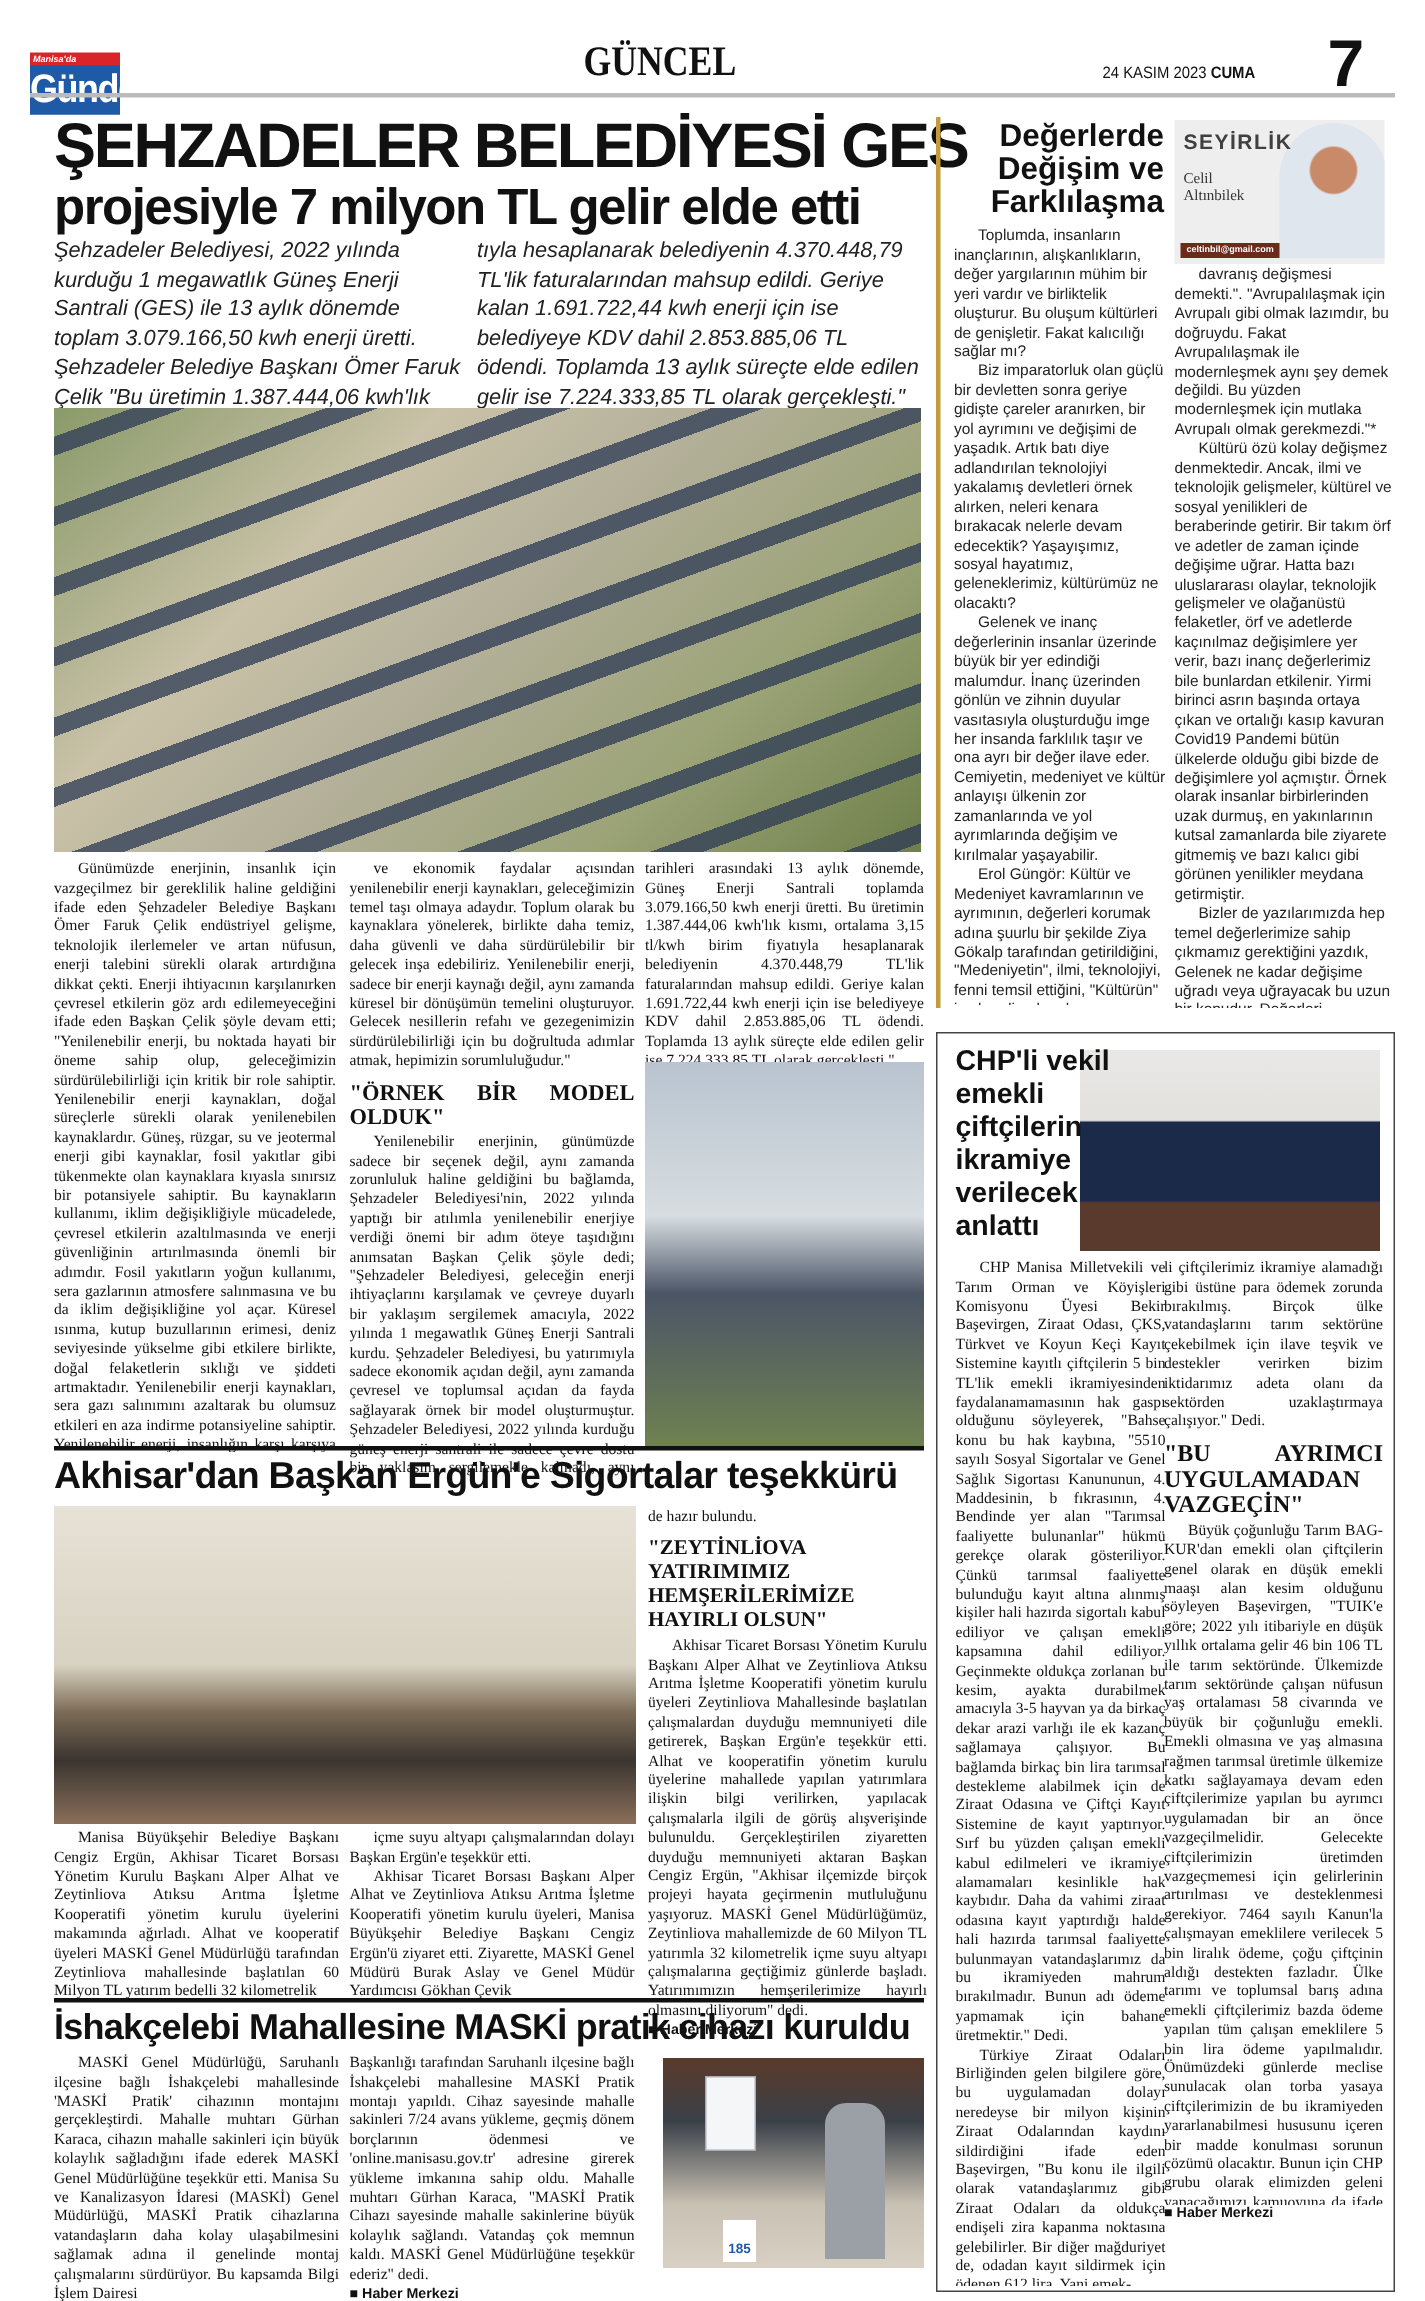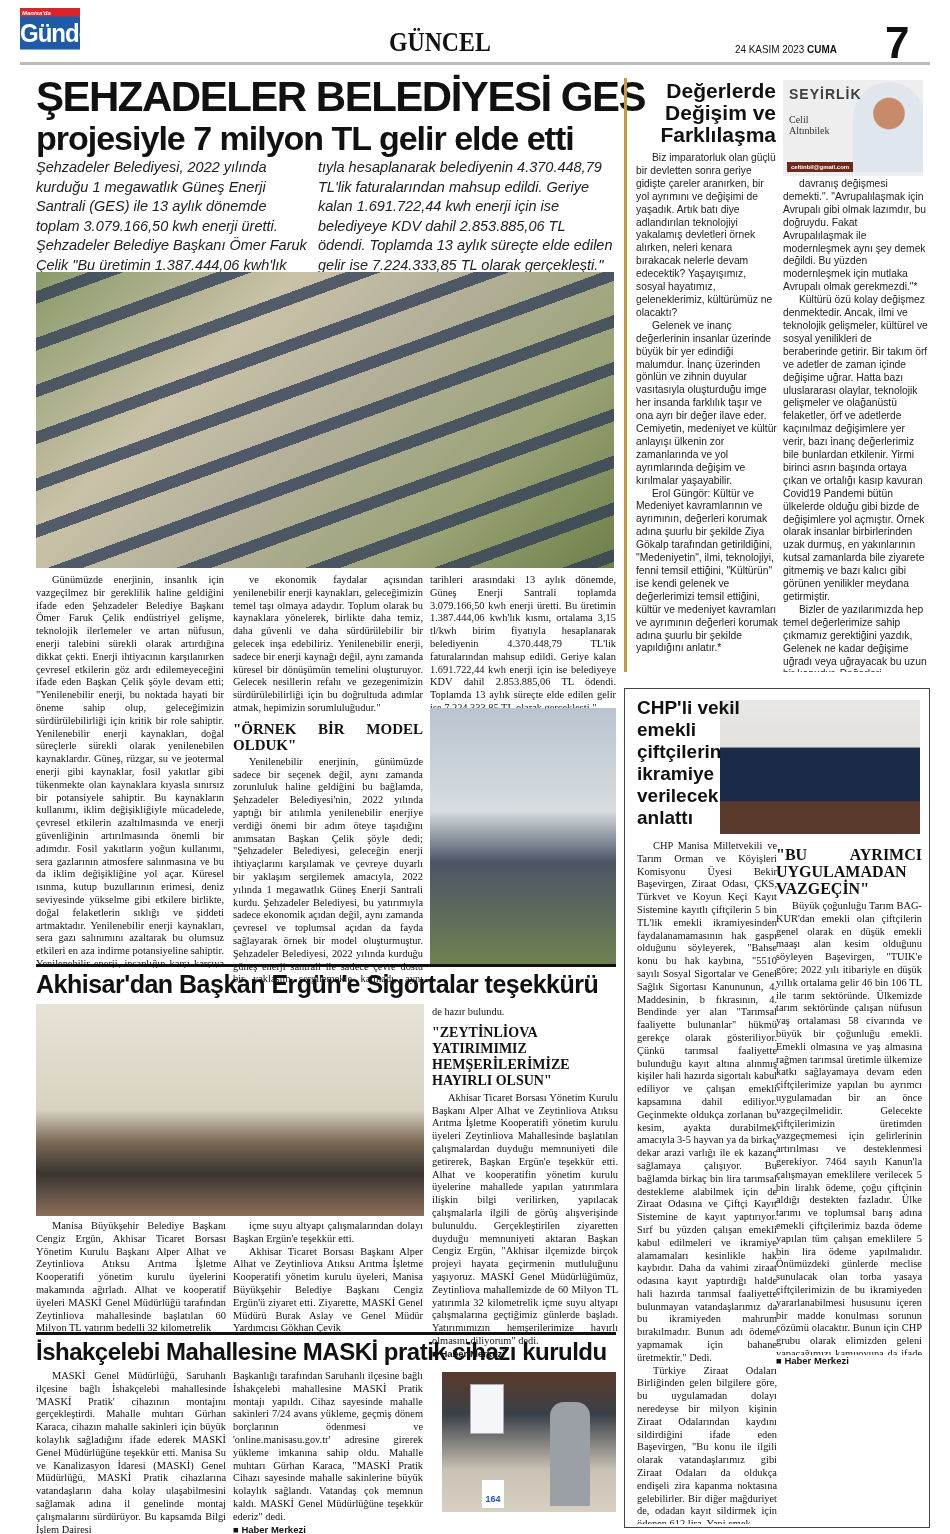--- a/index.html
+++ b/index.html
@@ -1,18 +1,18 @@
 <!DOCTYPE html>
 <html><head>
 <meta charset="utf-8">
 <style>
 *{box-sizing:border-box;margin:0;padding:0}
 body{width:950px;height:1534px;background:#fff;position:relative;overflow:hidden;font-family:"Liberation Serif",serif;color:#111}
 .abs{position:absolute}
-.logo{left:20px;top:8px;width:60px;height:40px}
+.logo{left:20px;top:35px;width:60px;height:40px}
 .logo .top{height:10px;background:#d9252a;color:#fff;font:bold italic 6px "Liberation Sans",sans-serif;padding-left:2px;line-height:10px}
 .logo .bot{height:30px;background:#1f5aa6;color:#fff;font:bold 24px "Liberation Sans",sans-serif;line-height:30px;text-align:center;letter-spacing:-1px;transform:scaleY(1.1)}
 .section{left:380px;top:26px;font:bold 28px "Liberation Serif",serif;transform:scaleX(.85);letter-spacing:0}
 .date{left:735px;top:43px;font:11px "Liberation Sans",sans-serif;transform:scaleX(.9);transform-origin:left}
 .date b{font-weight:bold}
 .pnum{left:885px;top:18px;font:bold 44px "Liberation Sans",sans-serif}
 .hrule{left:20px;top:62px;width:910px;height:3px;background:#bbb}
 .h1a{left:36px;top:74px;font:900 42px "Liberation Sans",sans-serif;letter-spacing:-1.5px;line-height:46px;white-space:nowrap}
 .h1b{left:36px;top:118px;font:900 34px "Liberation Sans",sans-serif;letter-spacing:-1px;line-height:40px;white-space:nowrap}
 .lead{font:italic 14.5px "Liberation Sans",sans-serif;line-height:19.5px;color:#222}
@@ -73,38 +73,40 @@
 <div class="abs col-rule" style="left:624px;top:78px;width:3px;height:594px"></div>
 <div class="abs opinion-title" style="left:636px;top:80px;width:140px;">Değerlerde Değişim ve Farklılaşma</div>
 <div class="abs" style="left:783px;top:80px;width:140px;height:96px;background:#eee;overflow:hidden">
   <div class="abs" style="left:70px;top:2px;width:72px;height:90px;border-radius:40px 40px 0 0;background:radial-gradient(circle at 50% 35%,#c98a6a 0 22%,#dfe6ee 24% 100%)"></div>
   <div class="abs seyirlik" style="left:6px;top:6px">SEYİRLİK</div>
   <div class="abs author" style="left:6px;top:34px">Celil</div>
   <div class="abs author" style="left:6px;top:45px">Altınbilek</div>
   <div class="abs email" style="left:4px;top:82px">celtinbil@gmail.com</div>
 </div>
 <div class="abs opbody" id="opcol1" style="left:636px;top:152px;width:142px;height:518px;overflow:hidden">
+    <p>Toplumda, insanların inançlarının, alışkanlıkların, değer yargılarının mühim bir yeri vardır ve birliktelik oluşturur. Bu oluşum kültürleri de genişletir. Fakat kalıcılığı sağlar mı?</p>
     <p>Biz imparatorluk olan güçlü bir devletten sonra geriye gidişte çareler aranırken, bir yol ayrımını ve değişimi de yaşadık. Artık batı diye adlandırılan teknolojiyi yakalamış devletleri örnek alırken, neleri kenara bırakacak nelerle devam edecektik? Yaşayışımız, sosyal hayatımız, geleneklerimiz, kültürümüz ne olacaktı?</p>
     <p>Gelenek ve inanç değerlerinin insanlar üzerinde büyük bir yer edindiği malumdur. İnanç üzerinden gönlün ve zihnin duyular vasıtasıyla oluşturduğu imge her insanda farklılık taşır ve ona ayrı bir değer ilave eder. Cemiyetin, medeniyet ve kültür anlayışı ülkenin zor zamanlarında ve yol ayrımlarında değişim ve kırılmalar yaşayabilir.</p>
     <p>Erol Güngör: Kültür ve Medeniyet kavramlarının ve ayrımının, değerleri korumak adına şuurlu bir şekilde Ziya Gökalp tarafından getirildiğini, "Medeniyetin", ilmi, teknolojiyi, fenni temsil ettiğini, "Kültürün" ise kendi gelenek ve değerlerimizi temsil ettiğini, kültür ve medeniyet kavramları ve ayrımının değerleri korumak adına şuurlu bir şekilde yapıldığını anlatır.*</p>
   </div>
 <div class="abs opbody" id="opcol2" style="left:783px;top:178px;width:145px;height:494px;overflow:hidden">
     <p>davranış değişmesi demekti.". "Avrupalılaşmak için Avrupalı gibi olmak lazımdır, bu doğruydu. Fakat Avrupalılaşmak ile modernleşmek aynı şey demek değildi. Bu yüzden modernleşmek için mutlaka Avrupalı olmak gerekmezdi."*</p>
     <p>Kültürü özü kolay değişmez denmektedir. Ancak, ilmi ve teknolojik gelişmeler, kültürel ve sosyal yenilikleri de beraberinde getirir. Bir takım örf ve adetler de zaman içinde değişime uğrar. Hatta bazı uluslararası olaylar, teknolojik gelişmeler ve olağanüstü felaketler, örf ve adetlerde kaçınılmaz değişimlere yer verir, bazı inanç değerlerimiz bile bunlardan etkilenir. Yirmi birinci asrın başında ortaya çıkan ve ortalığı kasıp kavuran Covid19 Pandemi bütün ülkelerde olduğu gibi bizde de değişimlere yol açmıştır. Örnek olarak insanlar birbirlerinden uzak durmuş, en yakınlarının kutsal zamanlarda bile ziyarete gitmemiş ve bazı kalıcı gibi görünen yenilikler meydana getirmiştir.</p>
     <p>Bizler de yazılarımızda hep temel değerlerimize sahip çıkmamız gerektiğini yazdık, Gelenek ne kadar değişime uğradı veya uğrayacak bu uzun bir konudur. Değerleri muhafazanın, Türkçemiz ve sanat faaliyetleri üzerinden korunması ve geliştirilmesiyle var olabileceğimize inanmaktayız. Fakat unutulmasın ki değişmeyen şey değişimdir.</p>
   </div>
 
 <div class="abs boxed" style="left:624px;top:688px;width:306px;height:840px"></div>
 <div class="abs" style="left:720px;top:700px;width:200px;height:134px;background:linear-gradient(180deg,#e8e8e6 0%,#e3e1de 35%,#1c2a4a 36%,#1c2a4a 75%,#5b3a2e 76%,#5b3a2e 100%)"></div>
 <div class="abs hbig" style="left:637px;top:697px;width:130px">CHP'li vekil emekli çiftçilerin ikramiye verilecek anlattı</div>
 <div class="abs body" id="chpcol1" style="left:637px;top:840px;width:140px;height:684px;overflow:hidden">
     <p>CHP Manisa Milletvekili ve Tarım Orman ve Köyişleri Komisyonu Üyesi Bekir Başevirgen, Ziraat Odası, ÇKS, Türkvet ve Koyun Keçi Kayıt Sistemine kayıtlı çiftçilerin 5 bin TL'lik emekli ikramiyesinden faydalanamamasının hak gaspı olduğunu söyleyerek, "Bahse konu bu hak kaybına, "5510 sayılı Sosyal Sigortalar ve Genel Sağlık Sigortası Kanununun, 4. Maddesinin, b fıkrasının, 4. Bendinde yer alan "Tarımsal faaliyette bulunanlar" hükmü gerekçe olarak gösteriliyor. Çünkü tarımsal faaliyette bulunduğu kayıt altına alınmış kişiler hali hazırda sigortalı kabul ediliyor ve çalışan emekli kapsamına dahil ediliyor. Geçinmekte oldukça zorlanan bu kesim, ayakta durabilmek amacıyla 3-5 hayvan ya da birkaç dekar arazi varlığı ile ek kazanç sağlamaya çalışıyor. Bu bağlamda birkaç bin lira tarımsal destekleme alabilmek için de Ziraat Odasına ve Çiftçi Kayıt Sistemine de kayıt yaptırıyor. Sırf bu yüzden çalışan emekli kabul edilmeleri ve ikramiye alamamaları kesinlikle hak kaybıdır. Daha da vahimi ziraat odasına kayıt yaptırdığı halde hali hazırda tarımsal faaliyette bulunmayan vatandaşlarımız da bu ikramiyeden mahrum bırakılmadır. Bunun adı ödeme yapmamak için bahane üretmektir." Dedi.</p>
     <p>Türkiye Ziraat Odaları Birliğinden gelen bilgilere göre, bu uygulamadan dolayı neredeyse bir milyon kişinin Ziraat Odalarından kaydını sildirdiğini ifade eden Başevirgen, "Bu konu ile ilgili olarak vatandaşlarımız gibi Ziraat Odaları da oldukça endişeli zira kapanma noktasına gelebilirler. Bir diğer mağduriyet de, odadan kayıt sildirmek için ödenen 612 lira. Yani emek-</p>
   </div>
 <div class="abs body" style="left:776px;top:840px;width:146px;">
+  <p style="text-indent:0">li çiftçilerimiz ikramiye alamadığı gibi üstüne para ödemek zorunda bırakılmış. Birçok ülke vatandaşlarını tarım sektörüne çekebilmek için ilave teşvik ve destekler verirken bizim iktidarımız adeta olanı da sektörden uzaklaştırmaya çalışıyor." Dedi.</p>
   <div class="sub" style="font-size:16px;line-height:17px">"BU AYRIMCI UYGULAMADAN VAZGEÇİN"</div>
   <div style="height:455px;overflow:hidden">
       <p>Büyük çoğunluğu Tarım BAG-KUR'dan emekli olan çiftçilerin genel olarak en düşük emekli maaşı alan kesim olduğunu söyleyen Başevirgen, "TUIK'e göre; 2022 yılı itibariyle en düşük yıllık ortalama gelir 46 bin 106 TL ile tarım sektöründe. Ülkemizde tarım sektöründe çalışan nüfusun yaş ortalaması 58 civarında ve büyük bir çoğunluğu emekli. Emekli olmasına ve yaş almasına rağmen tarımsal üretimle ülkemize katkı sağlayamaya devam eden çiftçilerimize yapılan bu ayrımcı uygulamadan bir an önce vazgeçilmelidir. Gelecekte çiftçilerimizin üretimden vazgeçmemesi için gelirlerinin artırılması ve desteklenmesi gerekiyor. 7464 sayılı Kanun'la çalışmayan emeklilere verilecek 5 bin liralık ödeme, çoğu çiftçinin aldığı destekten fazladır. Ülke tarımı ve toplumsal barış adına emekli çiftçilerimiz bazda ödeme yapılan tüm çalışan emeklilere 5 bin lira ödeme yapılmalıdır. Önümüzdeki günlerde meclise sunulacak olan torba yasaya çiftçilerimizin de bu ikramiyeden yararlanabilmesi hususunu içeren bir madde konulması sorunun çözümü olacaktır. Bunun için CHP grubu olarak elimizden geleni yapacağımızı kamuoyuna da ifade ediyoruz." Diye konuştu.</p>
     </div>
   <span class="sig">■ <span>Haber Merkezi</span></span>
 </div>
 
 <div class="abs thick" style="left:36px;top:964px;width:580px;height:3px"></div>
 <div class="abs sec-h" style="left:36px;top:970px">Akhisar'dan Başkan Ergün'e Sigortalar teşekkürü</div>
 <div class="abs photo" style="left:36px;top:1004px;width:388px;height:212px;background:linear-gradient(180deg,#e7e2d6 0%,#d8d2c2 50%,#7b6a55 65%,#3a3530 80%,#8b6f5a 100%)"></div>
@@ -127,14 +129,14 @@
 <div class="abs body" style="left:36px;top:1370px;width:190px;">
     <p>MASKİ Genel Müdürlüğü, Saruhanlı ilçesine bağlı İshakçelebi mahallesinde 'MASKİ Pratik' cihazının montajını gerçekleştirdi. Mahalle muhtarı Gürhan Karaca, cihazın mahalle sakinleri için büyük kolaylık sağladığını ifade ederek MASKİ Genel Müdürlüğüne teşekkür etti. Manisa Su ve Kanalizasyon İdaresi (MASKİ) Genel Müdürlüğü, MASKİ Pratik cihazlarına vatandaşların daha kolay ulaşabilmesini sağlamak adına il genelinde montaj çalışmalarını sürdürüyor. Bu kapsamda Bilgi İşlem Dairesi</p>
   </div>
 <div class="abs body" style="left:233px;top:1370px;width:190px;">
   <p style="text-indent:0">Başkanlığı tarafından Saruhanlı ilçesine bağlı İshakçelebi mahallesine MASKİ Pratik montajı yapıldı. Cihaz sayesinde mahalle sakinleri 7/24 avans yükleme, geçmiş dönem borçlarının ödenmesi ve 'online.manisasu.gov.tr' adresine girerek yükleme imkanına sahip oldu. Mahalle muhtarı Gürhan Karaca, "MASKİ Pratik Cihazı sayesinde mahalle sakinlerine büyük kolaylık sağlandı. Vatandaş çok memnun kaldı. MASKİ Genel Müdürlüğüne teşekkür ederiz" dedi.</p>
   <span class="sig">■ <span>Haber Merkezi</span></span>
 </div>
 <div class="abs" style="left:442px;top:1372px;width:174px;height:140px;background:linear-gradient(180deg,#5a3a2a 0%,#3a4048 30%,#c9c1b3 70%,#d8d0c2 100%)">
   <div class="abs" style="left:28px;top:12px;width:34px;height:50px;background:#f4f6f8;border:1px solid #aab"></div>
   <div class="abs" style="left:108px;top:30px;width:40px;height:104px;background:#9aa0a6;border-radius:14px 14px 0 0"></div>
-  <div class="abs" style="left:40px;top:108px;width:22px;height:28px;background:#fff;color:#1f5aa6;font:bold 9px 'Liberation Sans',sans-serif;text-align:center;padding-top:14px">164</div>
+  <div class="abs" style="left:40px;top:108px;width:22px;height:28px;background:#fff;color:#1f5aa6;font:bold 9px 'Liberation Sans',sans-serif;text-align:center;padding-top:14px">185</div>
 </div>
 
 </body></html>

